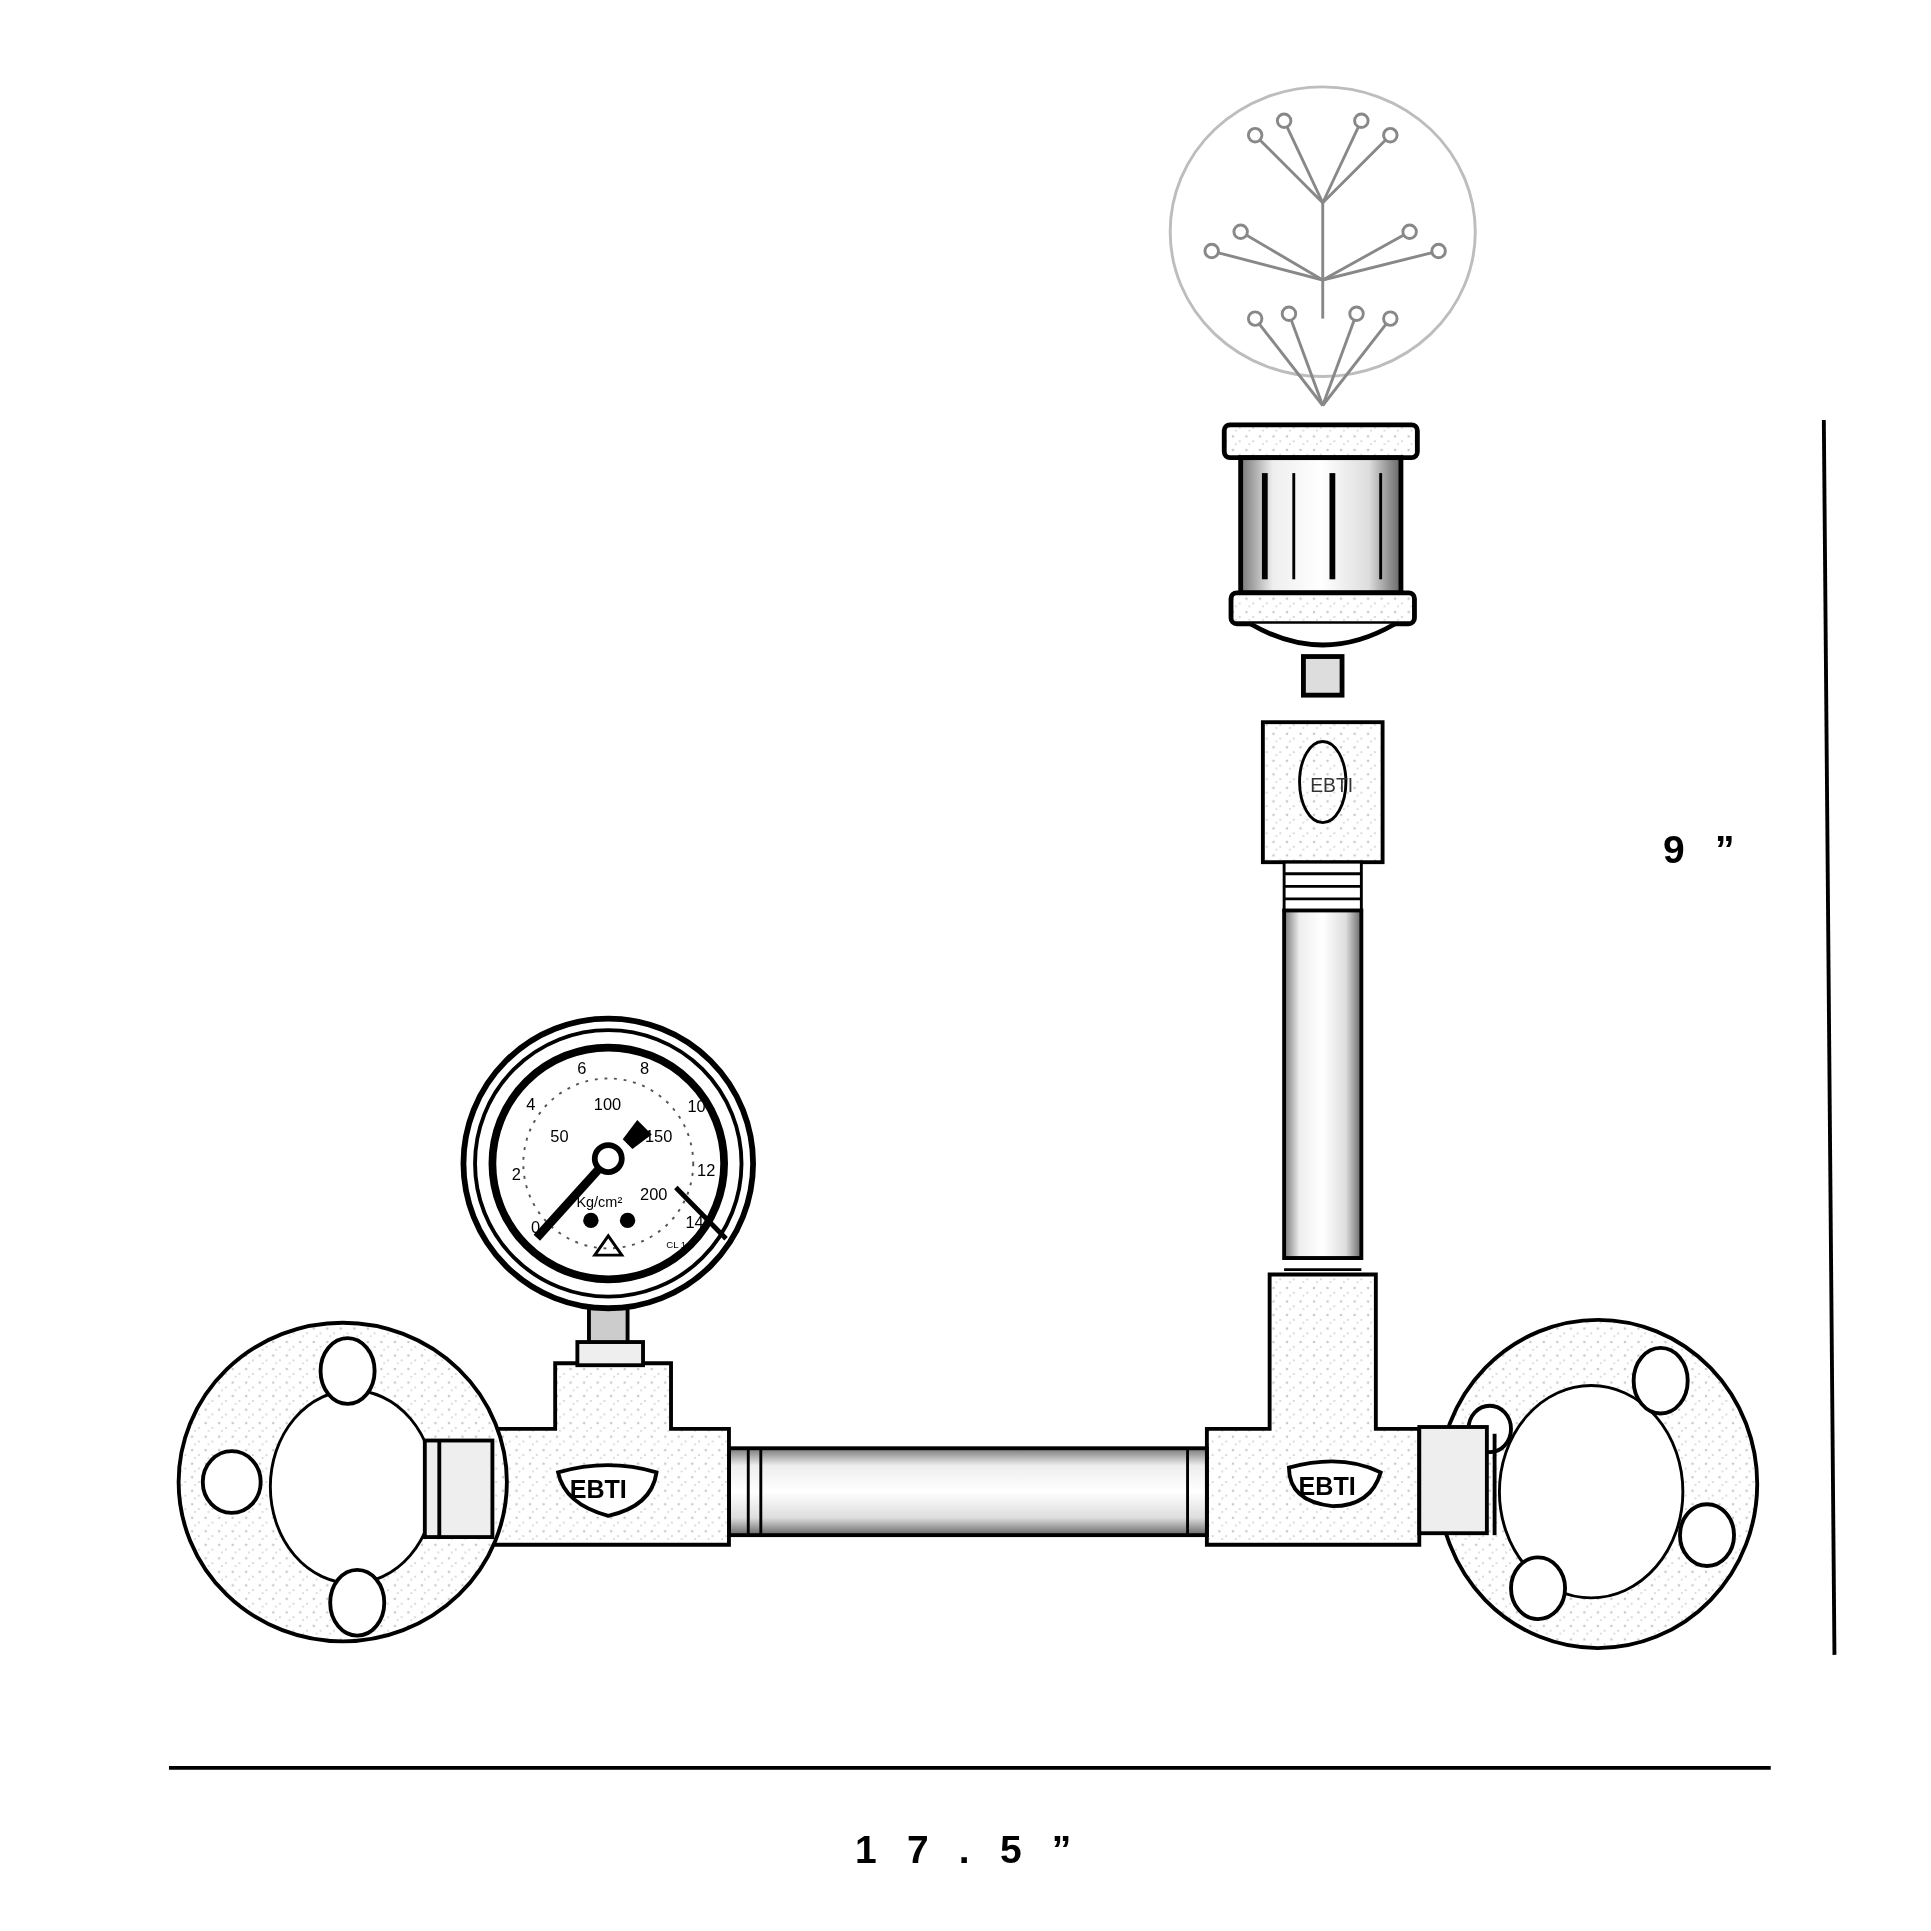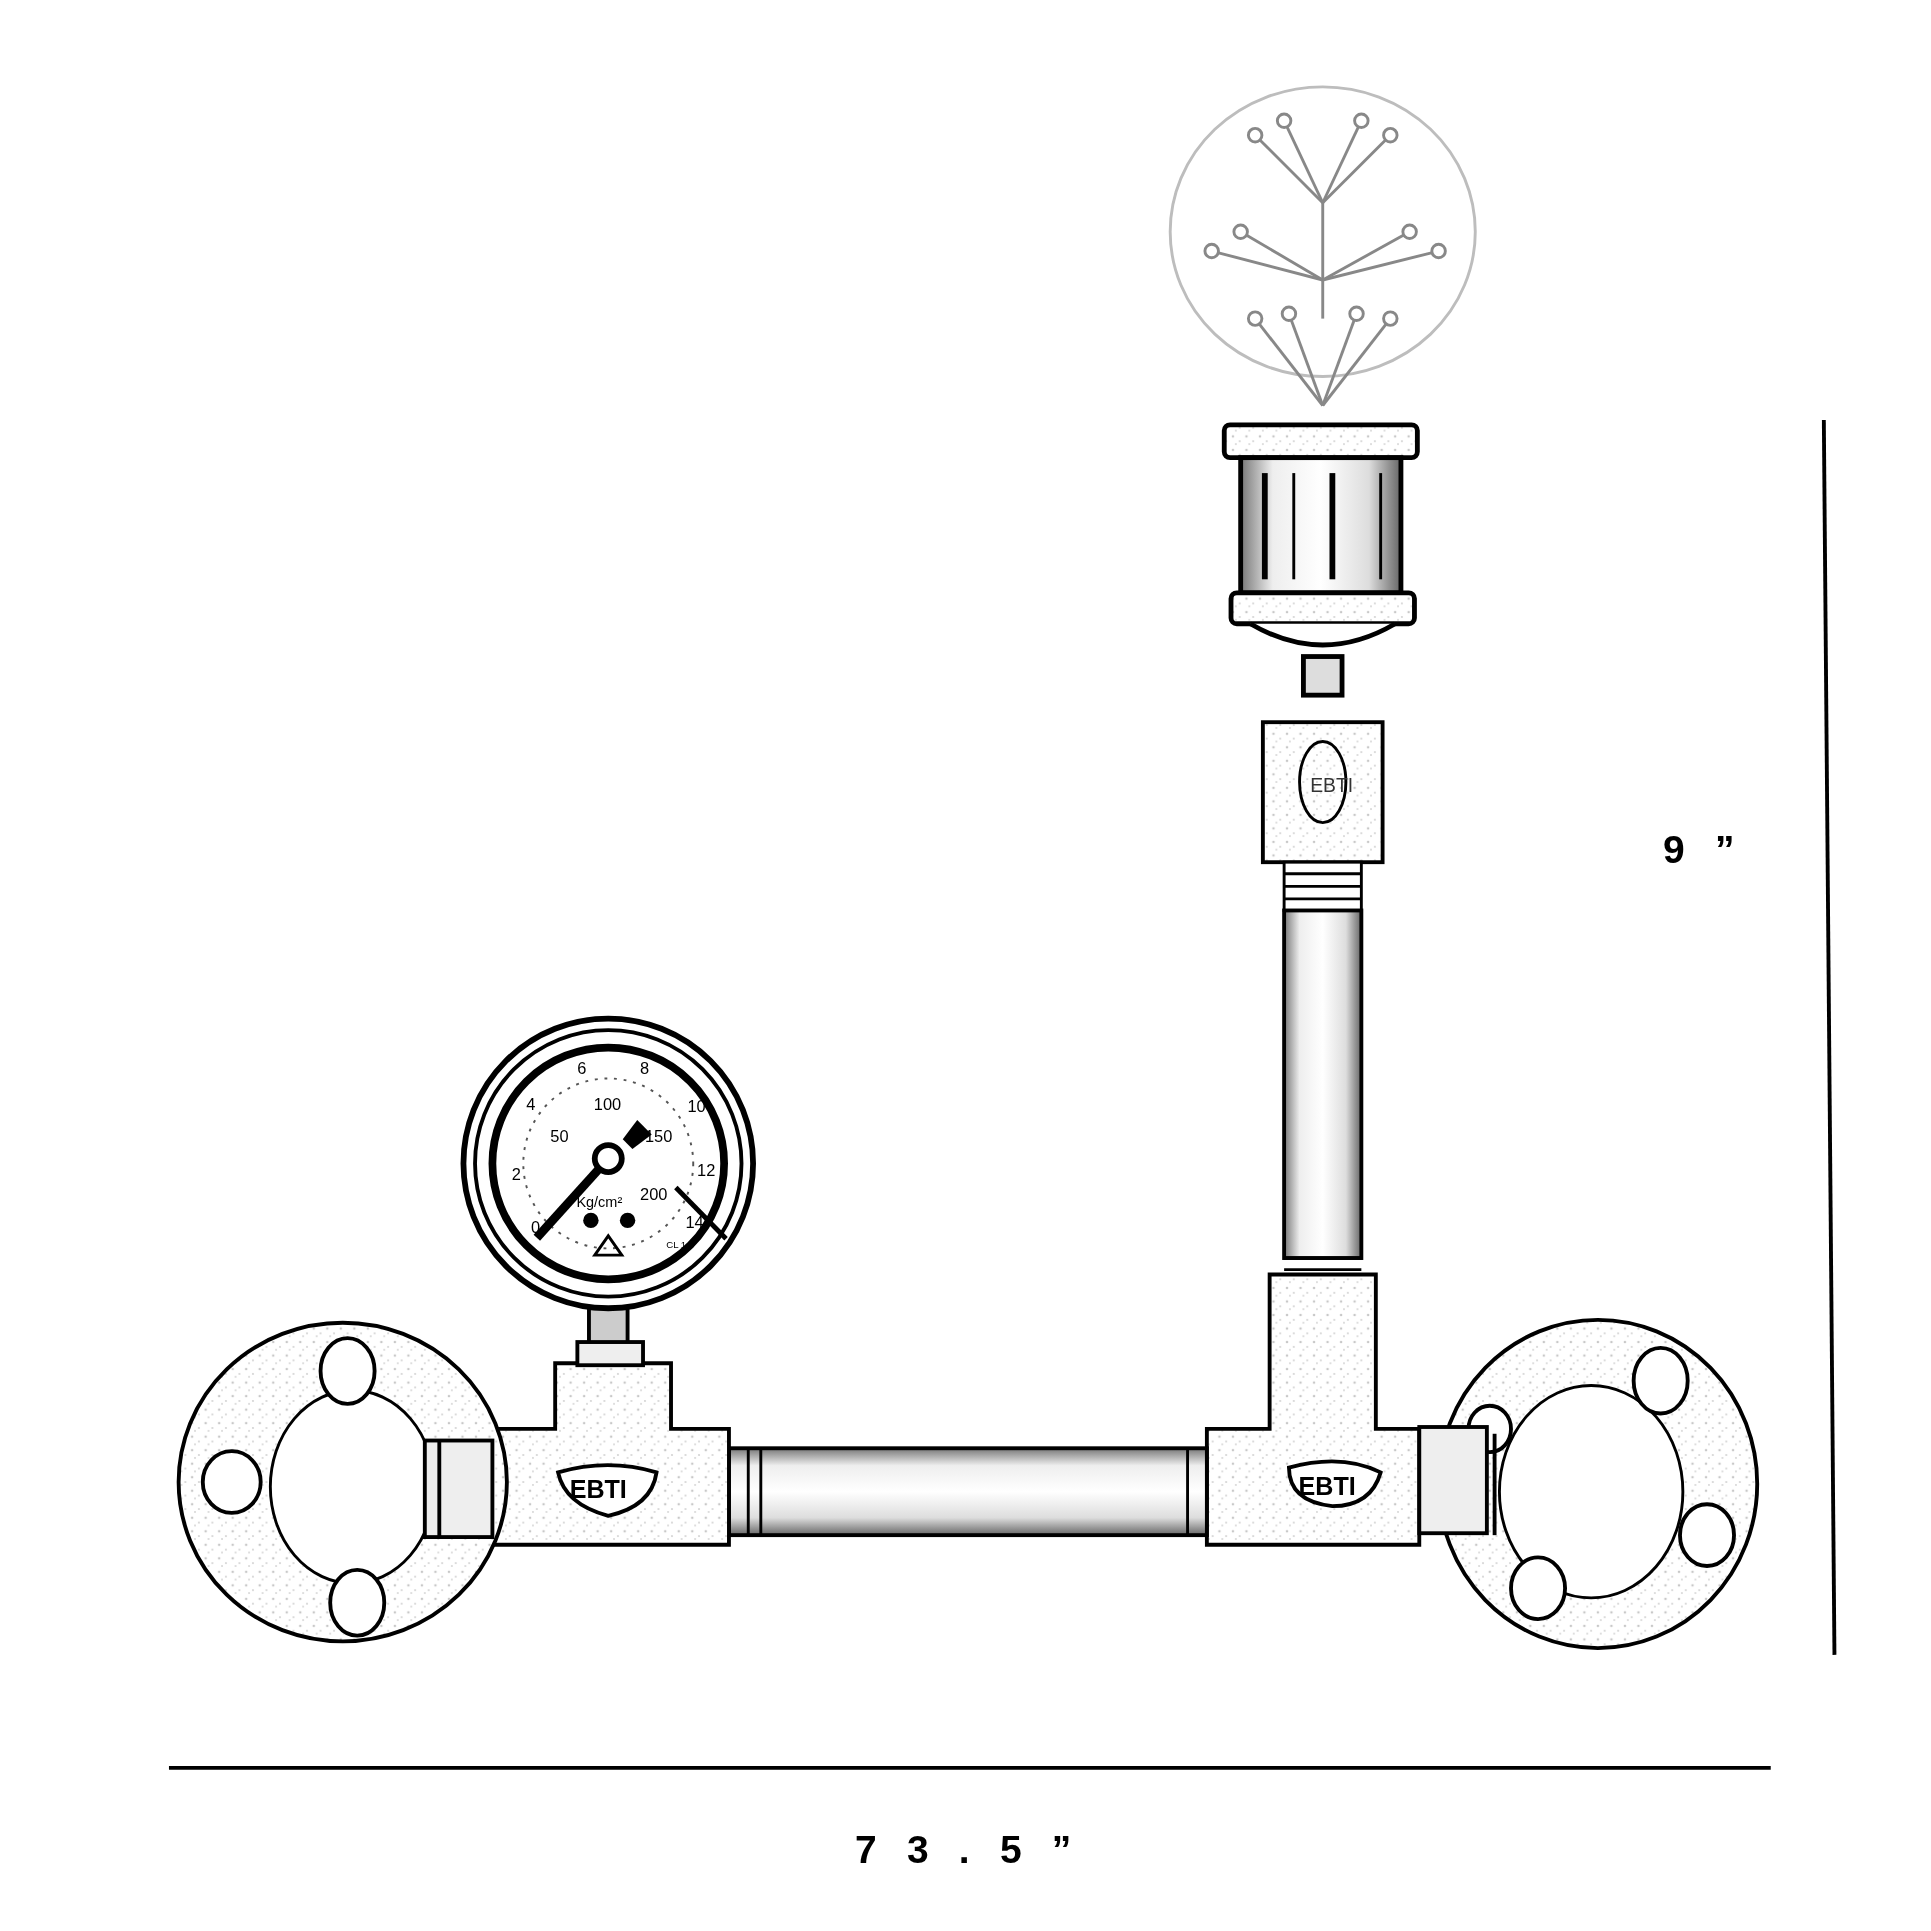--- a/index.html
+++ b/index.html
@@ -173,14 +173,14 @@
     <ellipse cx="1543" cy="1480" rx="22" ry="24" fill="#fff"></ellipse>
     <rect x="1470" y="1478" width="70" height="110" fill="#eee"></rect>
     <line x1="1548" y1="1485" x2="1548" y2="1590"></line>
   </g>
 
   <line x1="1889" y1="435" x2="1900" y2="1714" stroke="#000" stroke-width="4"></line>
   <line x1="175" y1="1831" x2="1834" y2="1831" stroke="#000" stroke-width="4"></line>
 </svg>
 
 <div class="dim-label dim-height-label">9 ”</div>
-<div class="dim-label dim-width-label">7 3 . 5 ”</div>
+<div class="dim-label dim-width-label">1 7 . 5 ”</div>
 
 
 </body></html>

